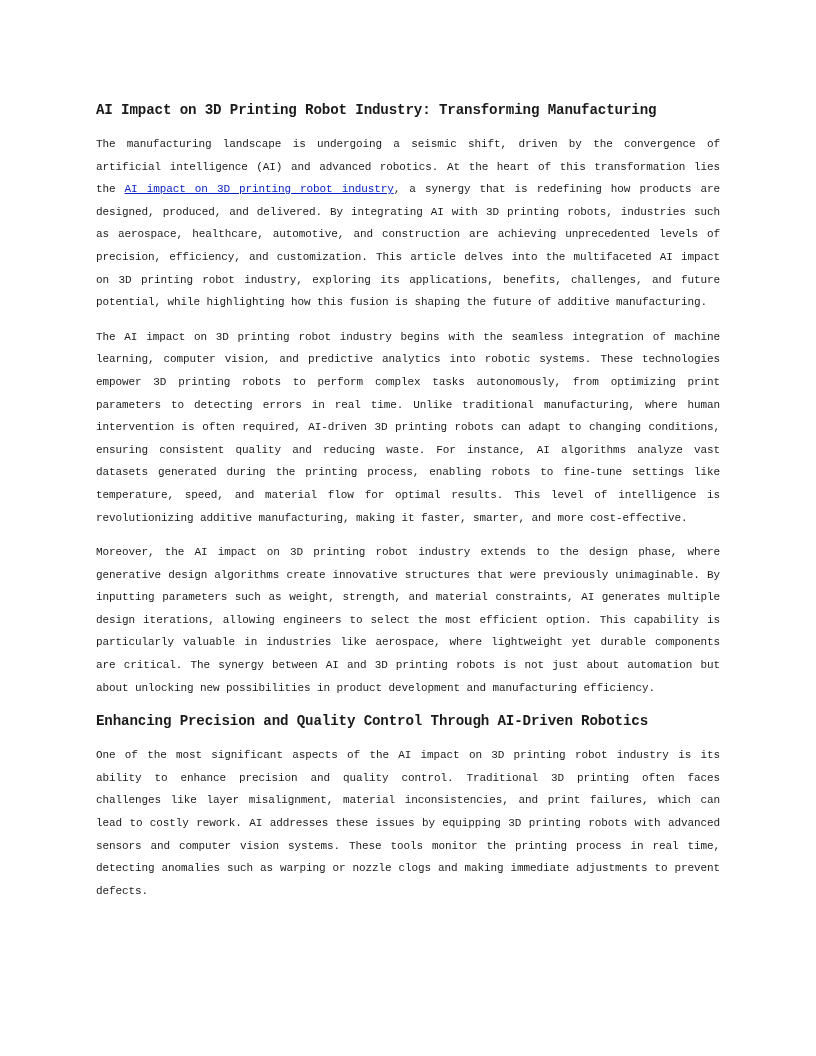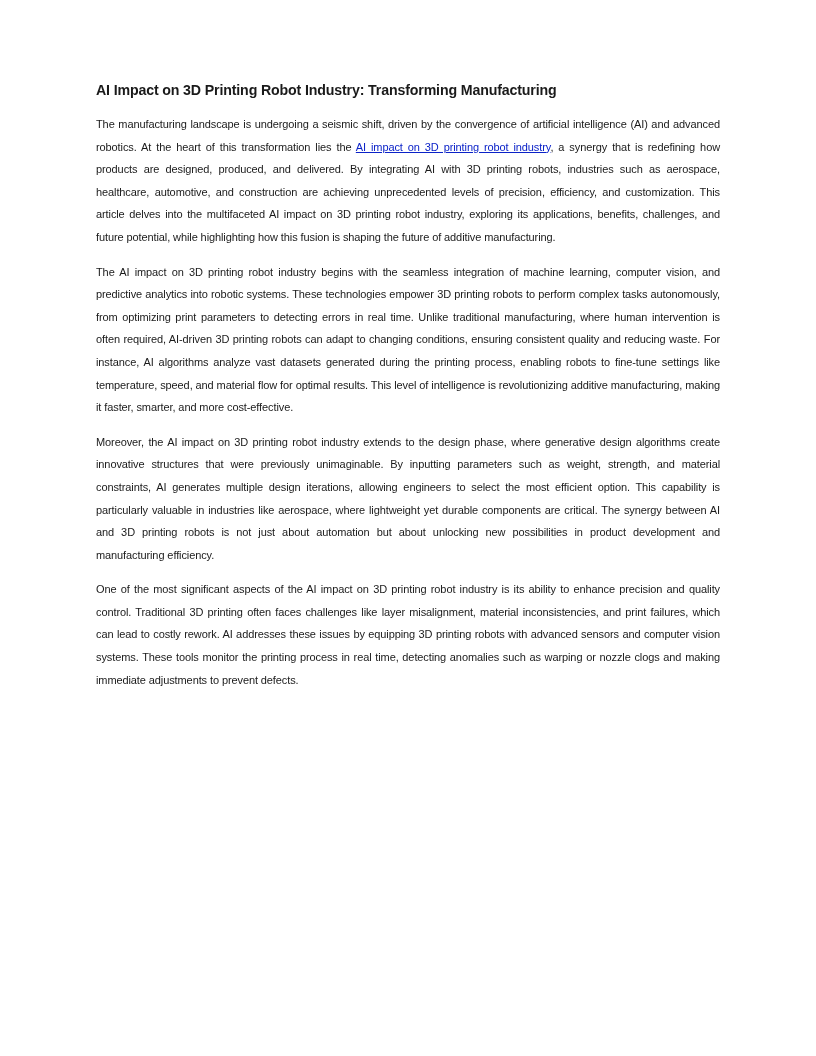--- a/index.html
+++ b/index.html
@@ -11,22 +11,23 @@
       width: 816px;
       height: 1056px;
       position: relative;
       overflow: hidden;
       font-family: "Liberation Sans", "DejaVu Sans", sans-serif;
       color: #1a1a1a;
     }
     .page {
       position: absolute;
       left: 96px;
-      top: 80px;
+      top: 100px;
       width: 624px;
+      font-family: Liberation Mono, monospace;
     }
     .heading {
       font-weight: bold;
       font-size: 14.2px;
       line-height: 20px;
       margin: 0 0 13px 0;
       letter-spacing: -0.15px;
       color: #1a1a1a;
     }
     .para {
@@ -51,16 +52,17 @@
 
   <div class="heading">AI Impact on 3D Printing Robot Industry: Transforming Manufacturing</div>
 
   <p class="para"><span>The manufacturing landscape is undergoing a seismic shift, driven by the convergence of artificial intelligence (AI) and advanced robotics. At the heart of this transformation lies the </span><a class="link">AI impact on 3D printing robot industry</a><span>, a synergy that is redefining how products are designed, produced, and delivered. By integrating AI with 3D printing robots, industries such as aerospace, healthcare, automotive, and construction are achieving unprecedented levels of precision, efficiency, and customization. This article delves into the multifaceted AI impact on 3D printing robot industry, exploring its applications, benefits, challenges, and future potential, while highlighting how this fusion is shaping the future of additive manufacturing.</span></p>
 
 
   <p class="para">The AI impact on 3D printing robot industry begins with the seamless integration of machine learning, computer vision, and predictive analytics into robotic systems. These technologies empower 3D printing robots to perform complex tasks autonomously, from optimizing print parameters to detecting errors in real time. Unlike traditional manufacturing, where human intervention is often required, AI-driven 3D printing robots can adapt to changing conditions, ensuring consistent quality and reducing waste. For instance, AI algorithms analyze vast datasets generated during the printing process, enabling robots to fine-tune settings like temperature, speed, and material flow for optimal results. This level of intelligence is revolutionizing additive manufacturing, making it faster, smarter, and more cost-effective.</p>
 
   <p class="para">Moreover, the AI impact on 3D printing robot industry extends to the design phase, where generative design algorithms create innovative structures that were previously unimaginable. By inputting parameters such as weight, strength, and material constraints, AI generates multiple design iterations, allowing engineers to select the most efficient option. This capability is particularly valuable in industries like aerospace, where lightweight yet durable components are critical. The synergy between AI and 3D printing robots is not just about automation but about unlocking new possibilities in product development and manufacturing efficiency.</p>
 
+  <div class="heading">Enhancing Precision and Quality Control Through AI-Driven Robotics</div>
 
   <p class="para">One of the most significant aspects of the AI impact on 3D printing robot industry is its ability to enhance precision and quality control. Traditional 3D printing often faces challenges like layer misalignment, material inconsistencies, and print failures, which can lead to costly rework. AI addresses these issues by equipping 3D printing robots with advanced sensors and computer vision systems. These tools monitor the printing process in real time, detecting anomalies such as warping or nozzle clogs and making immediate adjustments to prevent defects.</p>
 
 </div>
 
 </body></html>

